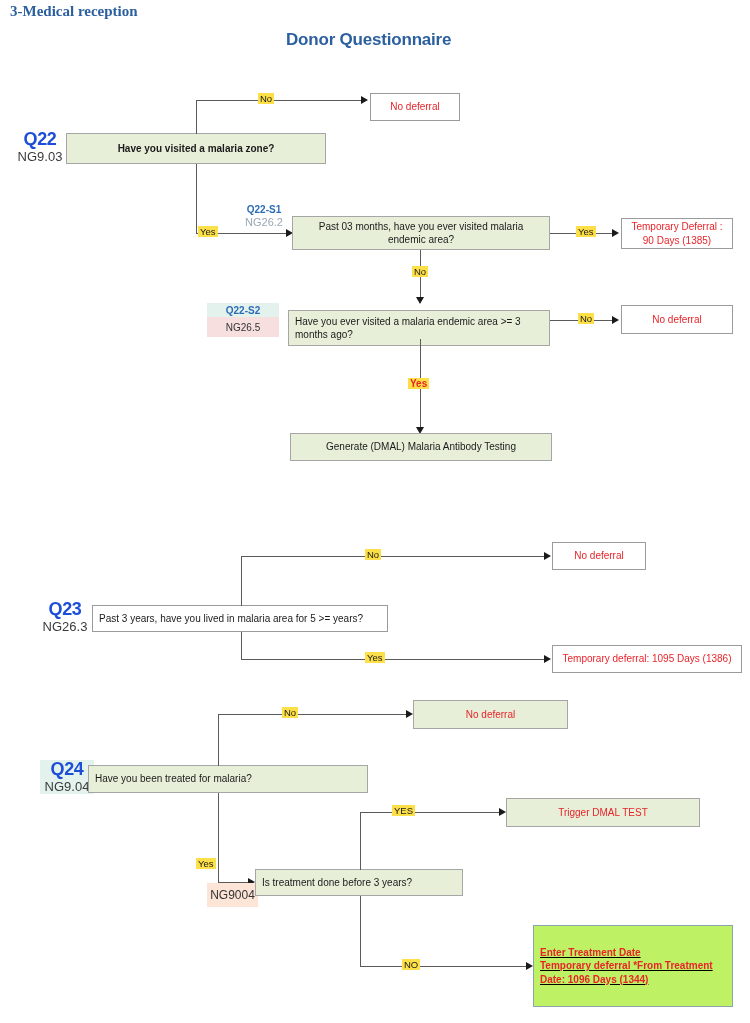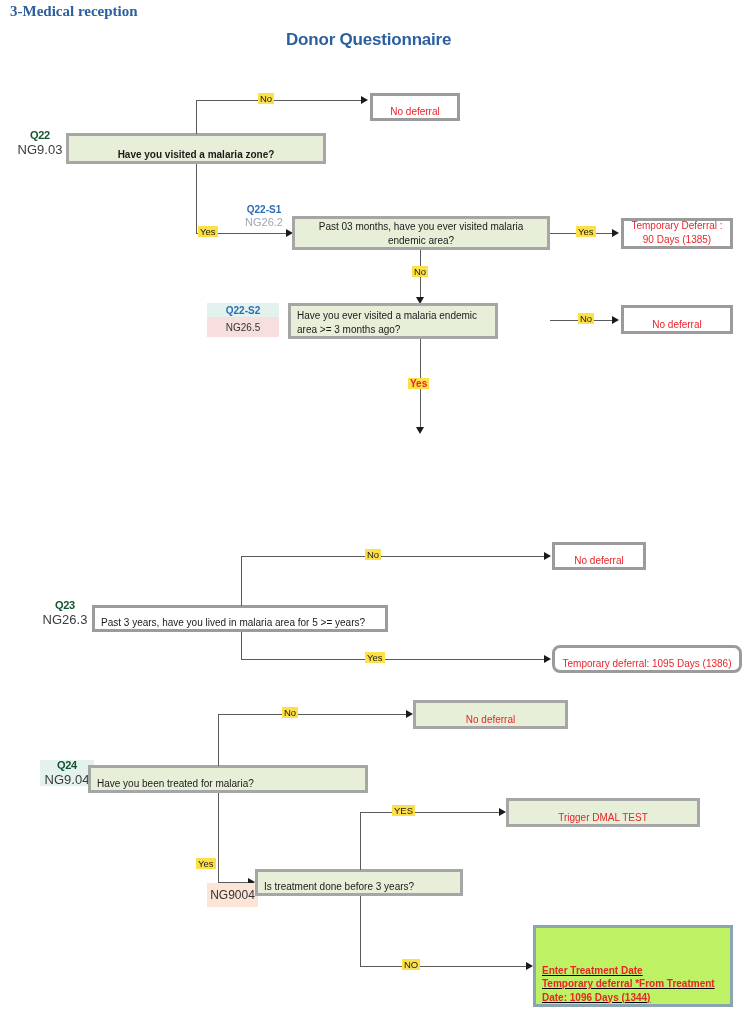--- a/index.html
+++ b/index.html
@@ -16,39 +16,39 @@
     font-size:17px;letter-spacing:-0.2px;white-space:nowrap;
   }
   .section-title{
     position:absolute;font-weight:bold;color:#2b5f9e;
     font-size:15px;white-space:nowrap;font-family:Liberation Serif, serif;
   }
 
   
   .qlabel{position:absolute;text-align:center;line-height:1.05;}
   .qlabel .code{
-    display:block;font-weight:bold;color:#14532d;font-size:11px;
+    display:block;font-weight:bold;color:#1d4ed8;font-size:18px;
     letter-spacing:-0.3px;white-space:nowrap;
   }
   .qlabel .sub{
     display:block;color:#3b3b3b;font-size:13px;white-space:nowrap;margin-top:1px;
   }
 
   
   .chip{position:absolute;font-size:10px;white-space:nowrap;
         display:flex;align-items:center;justify-content:center;}
   .chip.bold{font-weight:bold;color:#2b6cb5;}
   .chip.muted{color:#9aa7b4;}
   .chip.dark{color:#333;}
 
   
   .box{
     position:absolute;box-sizing:border-box;
-    border:3px solid #0c4a6e;
-    display:flex;align-items:flex-end;
+    border:1px solid #0c4a6e;
+    display:flex;align-items:center;
     font-size:10px;line-height:1.35;
   }
   .box.green{background:#e7efd9;border-color:#a6a6a6;}
   .box.white{background:#ffffff;border-color:#9b9b9b;}
   .box.blue{background:#bef264;border-color:#8aa5b0;text-decoration:underline;}
   .box .txt{width:100%;padding:0 6px;}
   .box.center .txt{text-align:center;}
   .box.left .txt{text-align:left;}
   .box.red .txt{color:#e8242a;}
   .box.black .txt{color:#1a1a1a;}
@@ -112,34 +112,37 @@
     <span class="txt">Temporary Deferral : 90 Days (1385)</span>
   </div>
 
   <div class="ln v" style="left:420px;top:250px;height:50px;"></div>
   <div class="arrow down" style="left:416px;top:297px;"></div>
   <div class="elabel" style="left:412px;top:266px;">No</div>
 
   <div class="chip bold" style="left:207px;top:303px;width:72px;height:14px;background:#e4f2ee;">Q22-S2</div>
   <div class="chip dark" style="left:207px;top:317px;width:72px;height:20px;background:#f7dfe0;font-size:10px;">NG26.5</div>
 
-  <div class="box green left black" style="left:288px;top:303px;width:210px;height:36px;">
+  <div class="box green left black" style="left:288px;top:310px;width:262px;height:36px;">
     <span class="txt">Have you ever visited a malaria endemic area &gt;= 3 months ago?</span>
   </div>
 
   <div class="ln h" style="left:550px;top:320px;width:62px;"></div>
   <div class="arrow right" style="left:612px;top:316px;"></div>
   <div class="elabel" style="left:578px;top:313px;">No</div>
   <div class="box white center red" style="left:621px;top:305px;width:112px;height:29px;">
     <span class="txt">No deferral</span>
   </div>
 
   <div class="ln v" style="left:420px;top:339px;height:92px;"></div>
   <div class="arrow down" style="left:416px;top:427px;"></div>
   <div class="elabel redbold" style="left:408px;top:378px;">Yes</div>
+  <div class="box green center black" style="left:290px;top:433px;width:262px;height:28px;">
+    <span class="txt">Generate (DMAL) Malaria Antibody Testing</span>
+  </div>
 
   <div class="qlabel" style="left:38px;top:600px;width:54px;">
     <span class="code">Q23</span>
     <span class="sub">NG26.3</span>
   </div>
 
   <div class="box white left black" style="left:92px;top:605px;width:296px;height:27px;">
     <span class="txt">Past 3 years, have you lived in malaria area for 5 &gt;= years?</span>
   </div>
 
@@ -148,21 +151,21 @@
   <div class="arrow right" style="left:544px;top:552px;"></div>
   <div class="elabel" style="left:365px;top:549px;">No</div>
   <div class="box white center red" style="left:552px;top:542px;width:94px;height:28px;">
     <span class="txt">No deferral</span>
   </div>
 
   <div class="ln v" style="left:241px;top:632px;height:27px;"></div>
   <div class="ln h" style="left:241px;top:659px;width:303px;"></div>
   <div class="arrow right" style="left:544px;top:655px;"></div>
   <div class="elabel" style="left:365px;top:652px;">Yes</div>
-  <div class="box white center red" style="left:552px;top:645px;width:190px;height:28px;border-radius:8px;">
+  <div class="box white center red" style="left:552px;top:645px;width:190px;height:28px;">
     <span class="txt">Temporary deferral: 1095 Days (1386)</span>
   </div>
 
   <div class="qlabel" style="left:40px;top:760px;width:54px;background:#e4f2ee;">
     <span class="code">Q24</span>
     <span class="sub">NG9.04</span>
   </div>
 
   <div class="box green left black" style="left:88px;top:765px;width:280px;height:28px;">
     <span class="txt">Have you been treated for malaria?</span>

